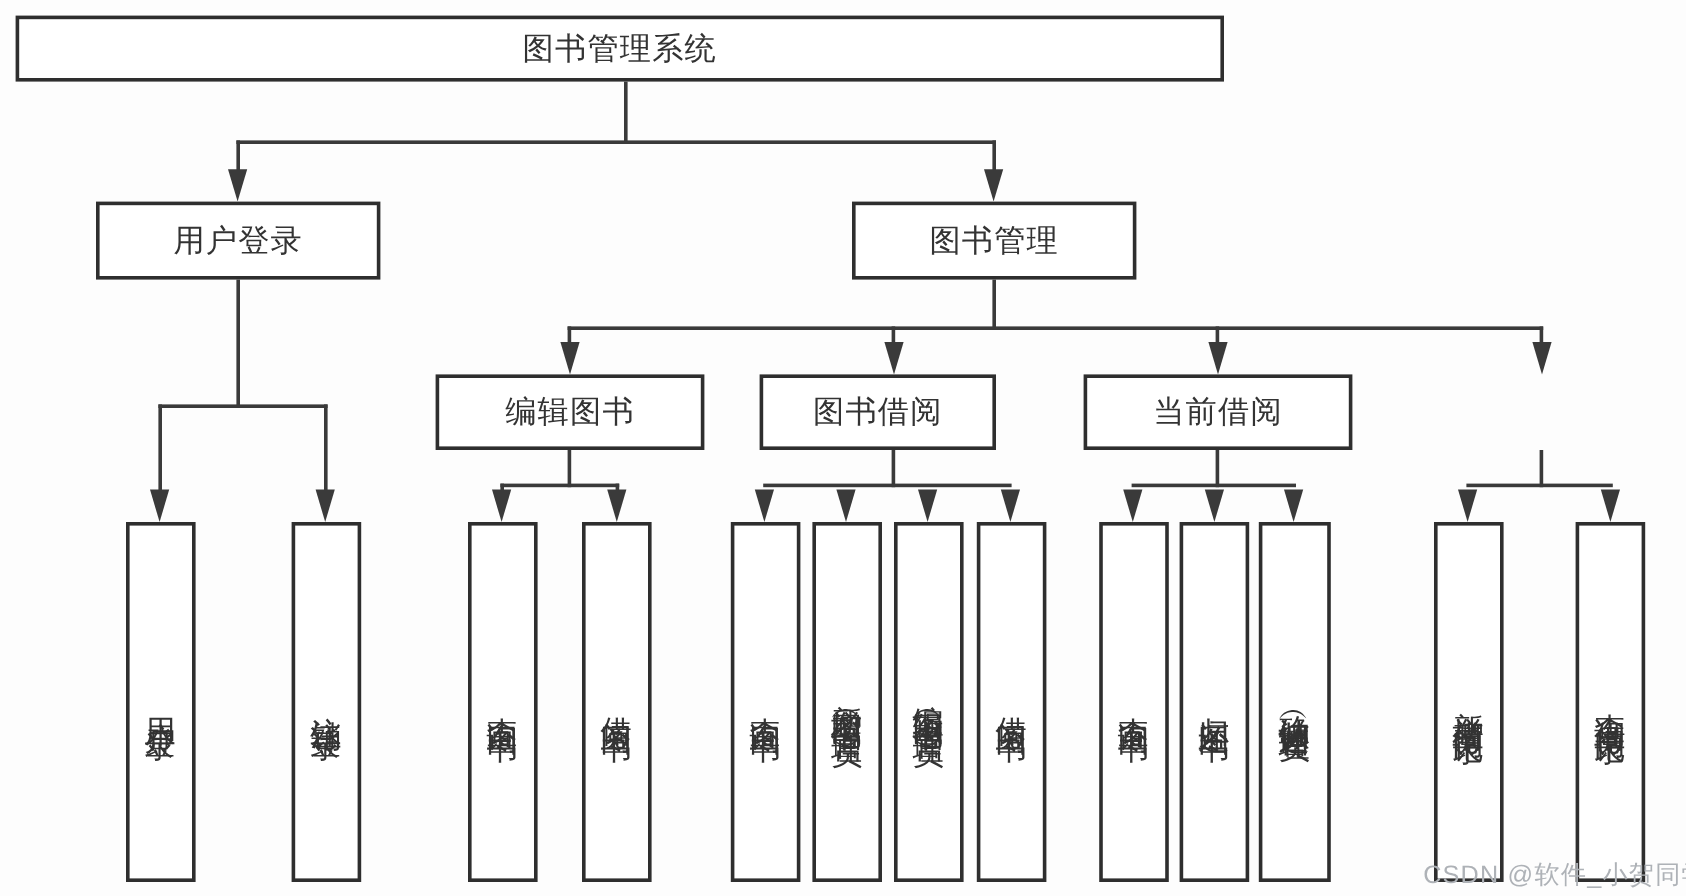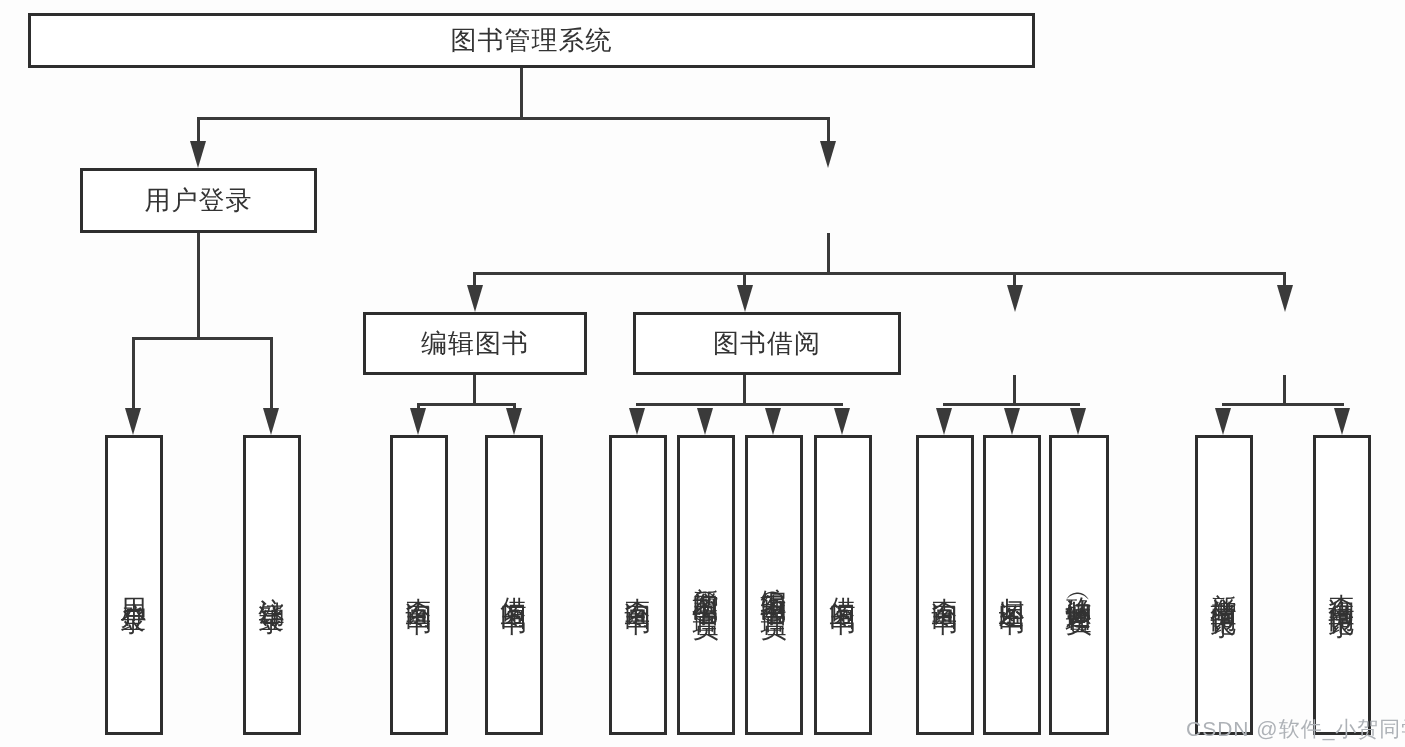--- a/index.html
+++ b/index.html
@@ -49,33 +49,36 @@
     letter-spacing:1px;
     white-space:nowrap;
     z-index:5;
   }
 </style>
 </head>
 <body>
 
 <div id="stage">
 
-  <div class="box" style="left:28px;top:13px;width:1007px;height:55px;">
+  <div class="box" style="left:13px;top:13px;width:1007px;height:55px;">
     <span>图书管理系统</span>
   </div>
 
   <div class="vline" style="left:520px;top:68px;height:51px;"></div>
   <div class="hline" style="left:197px;top:117px;width:633px;"></div>
   <div class="vline" style="left:197px;top:117px;height:30px;"></div>
   <div class="vline" style="left:827px;top:117px;height:30px;"></div>
   <div class="arrow" style="left:190px;top:141px;"></div>
   <div class="arrow" style="left:820px;top:141px;"></div>
 
   <div class="box" style="left:80px;top:168px;width:237px;height:65px;">
     <span>用户登录</span>
+  </div>
+  <div class="box" style="left:710px;top:168px;width:237px;height:65px;">
+    <span>图书管理</span>
   </div>
 
   <div class="vline" style="left:197px;top:233px;height:107px;"></div>
   <div class="hline" style="left:132px;top:337px;width:141px;"></div>
   <div class="vline" style="left:132px;top:337px;height:74px;"></div>
   <div class="vline" style="left:270px;top:337px;height:74px;"></div>
   <div class="arrow" style="left:125px;top:408px;"></div>
   <div class="arrow" style="left:263px;top:408px;"></div>
 
   <div class="vline" style="left:827px;top:233px;height:42px;"></div>
@@ -85,22 +88,25 @@
   <div class="vline" style="left:1013px;top:272px;height:18px;"></div>
   <div class="vline" style="left:1283px;top:272px;height:18px;"></div>
   <div class="arrow" style="left:467px;top:285px;"></div>
   <div class="arrow" style="left:737px;top:285px;"></div>
   <div class="arrow" style="left:1007px;top:285px;"></div>
   <div class="arrow" style="left:1277px;top:285px;"></div>
 
   <div class="box" style="left:363px;top:312px;width:224px;height:63px;">
     <span>编辑图书</span>
   </div>
-  <div class="box" style="left:633px;top:312px;width:268px;height:63px;">
+  <div class="box" style="left:633px;top:312px;width:197px;height:63px;">
     <span>图书借阅</span>
+  </div>
+  <div class="box" style="left:903px;top:312px;width:224px;height:63px;">
+    <span>当前借阅</span>
   </div>
 
   <div class="vline" style="left:473px;top:375px;height:31px;"></div>
   <div class="hline" style="left:417px;top:403px;width:99px;"></div>
   <div class="vline" style="left:417px;top:403px;height:10px;"></div>
   <div class="vline" style="left:513px;top:403px;height:10px;"></div>
   <div class="arrow" style="left:410px;top:408px;"></div>
   <div class="arrow" style="left:506px;top:408px;"></div>
 
   <div class="vline" style="left:743px;top:375px;height:31px;"></div>

